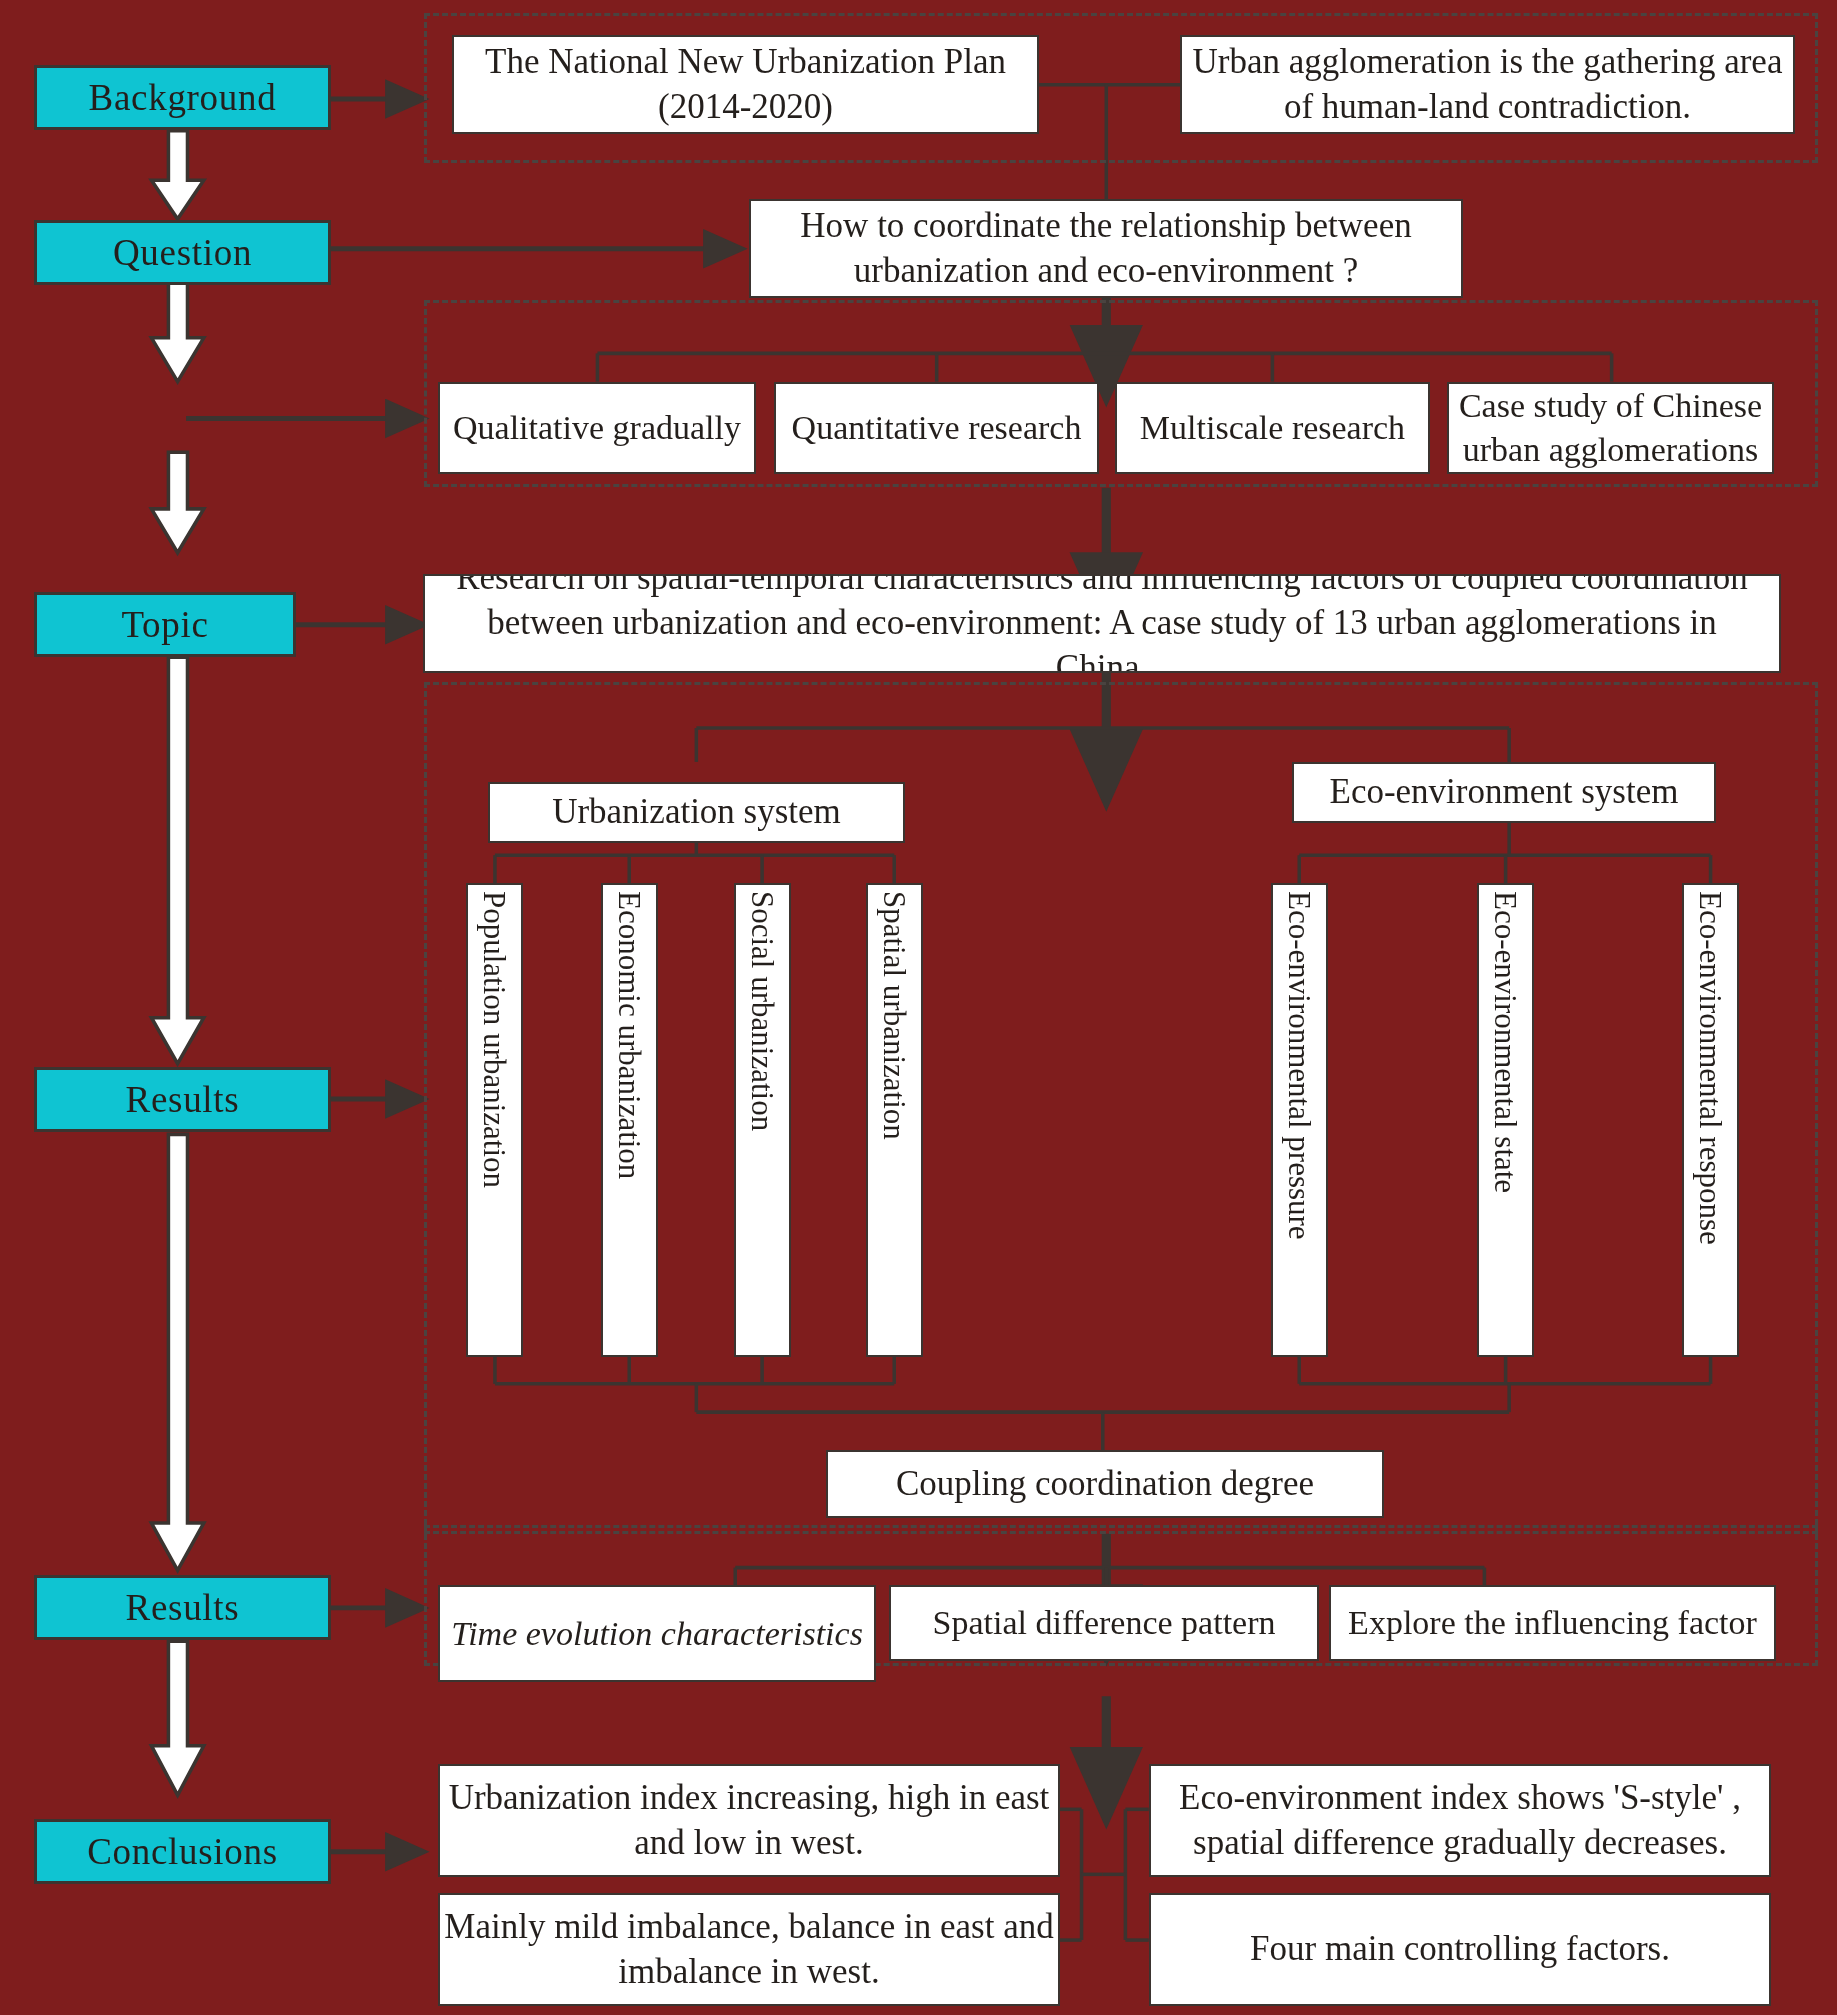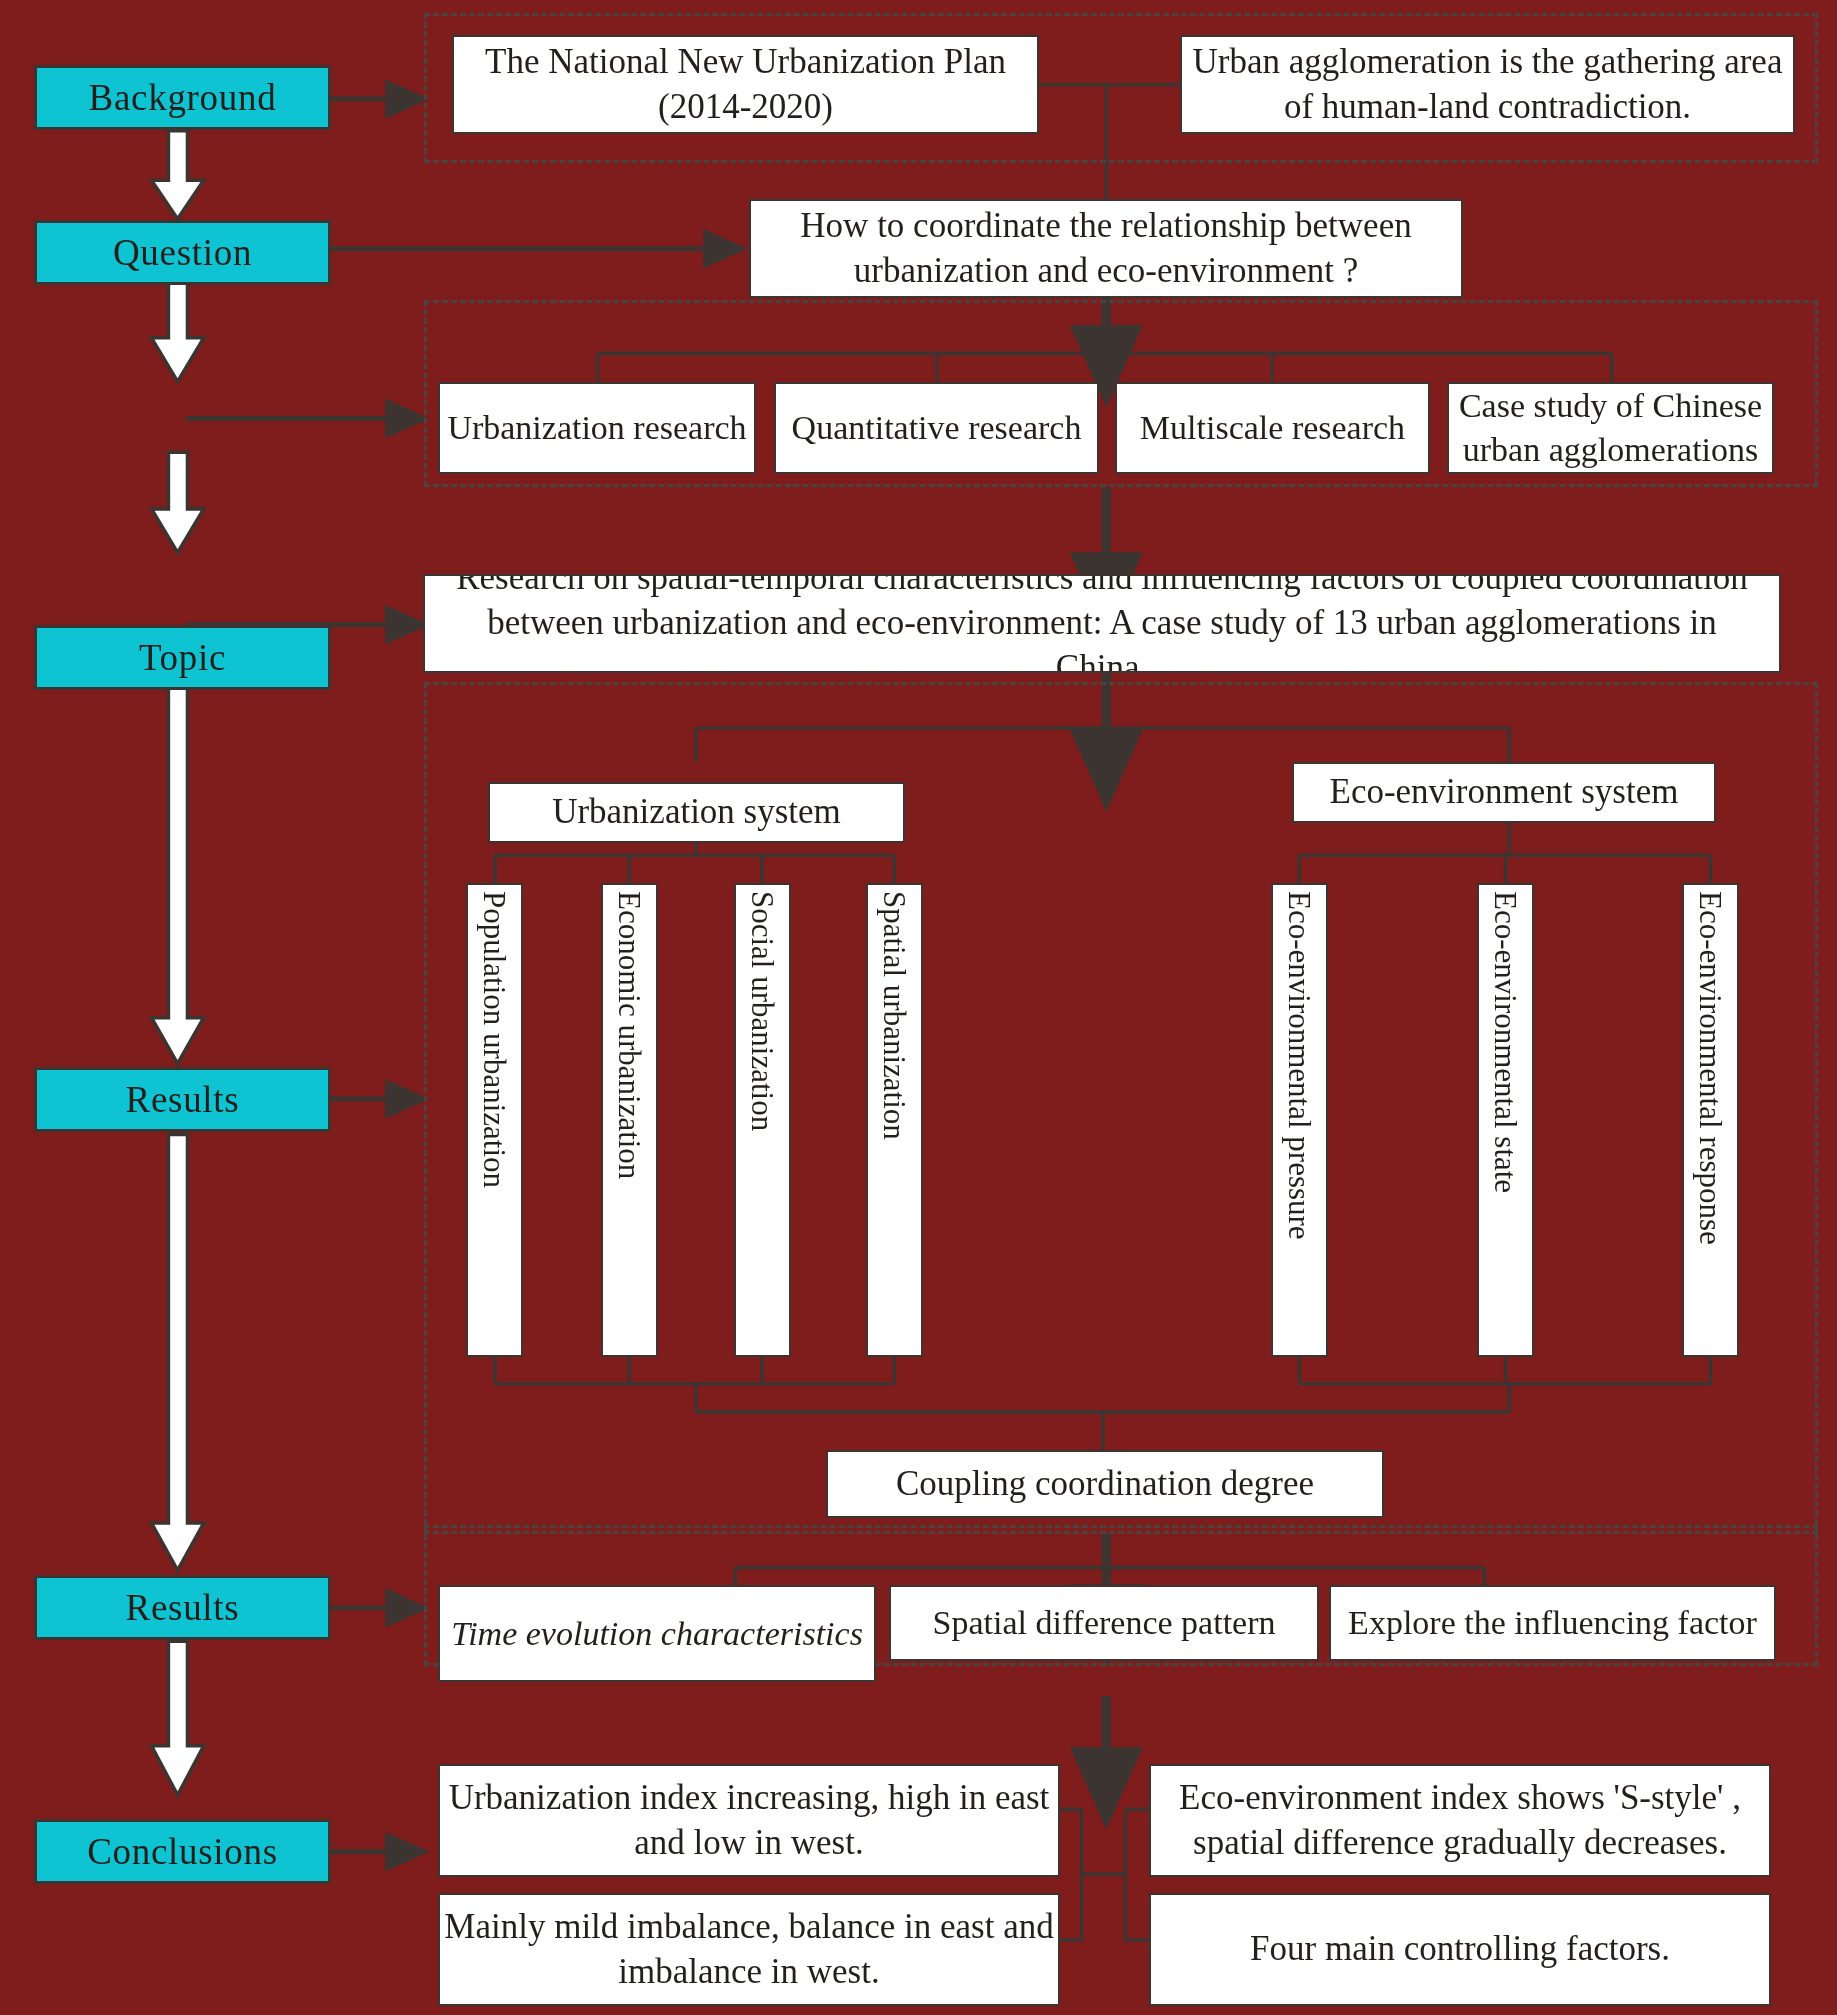--- a/index.html
+++ b/index.html
@@ -185,21 +185,21 @@
 
   <div class="box stage-box" style="left:34px;top:65px;width:297px;height:65px;">
     <span>Background</span>
   </div>
 
   <div class="box stage-box" style="left:34px;top:220px;width:297px;height:65px;">
     <span>Question</span>
   </div>
 
 
-  <div class="box stage-box" style="left:34px;top:592px;width:297px;height:65px;margin-top:33px;">
+  <div class="box stage-box" style="left:34px;top:592px;width:262px;height:65px;">
     <span>Topic</span>
   </div>
 
   <div class="box stage-box" style="left:34px;top:1067px;width:297px;height:65px;">
     <span>Results</span>
   </div>
 
   <div class="box stage-box" style="left:34px;top:1575px;width:297px;height:65px;">
     <span>Results</span>
   </div>
@@ -214,21 +214,21 @@
 
   <div class="box t50" style="left:1180px;top:35px;width:615px;height:99px;">
     <span>Urban agglomeration is the gathering area of human-land contradiction.</span>
   </div>
 
   <div class="box t50" style="left:749px;top:199px;width:714px;height:99px;">
     <span>How to coordinate the relationship between urbanization and eco-environment ?</span>
   </div>
 
   <div class="box t48" style="left:438px;top:382px;width:318px;height:92px;">
-    <span>Urbanization research</span>
+    <span>Qualitative gradually</span>
   </div>
 
   <div class="box t48" style="left:774px;top:382px;width:325px;height:92px;">
     <span>Quantitative research</span>
   </div>
 
   <div class="box t48" style="left:1115px;top:382px;width:315px;height:92px;">
     <span>Multiscale research</span>
   </div>
 

